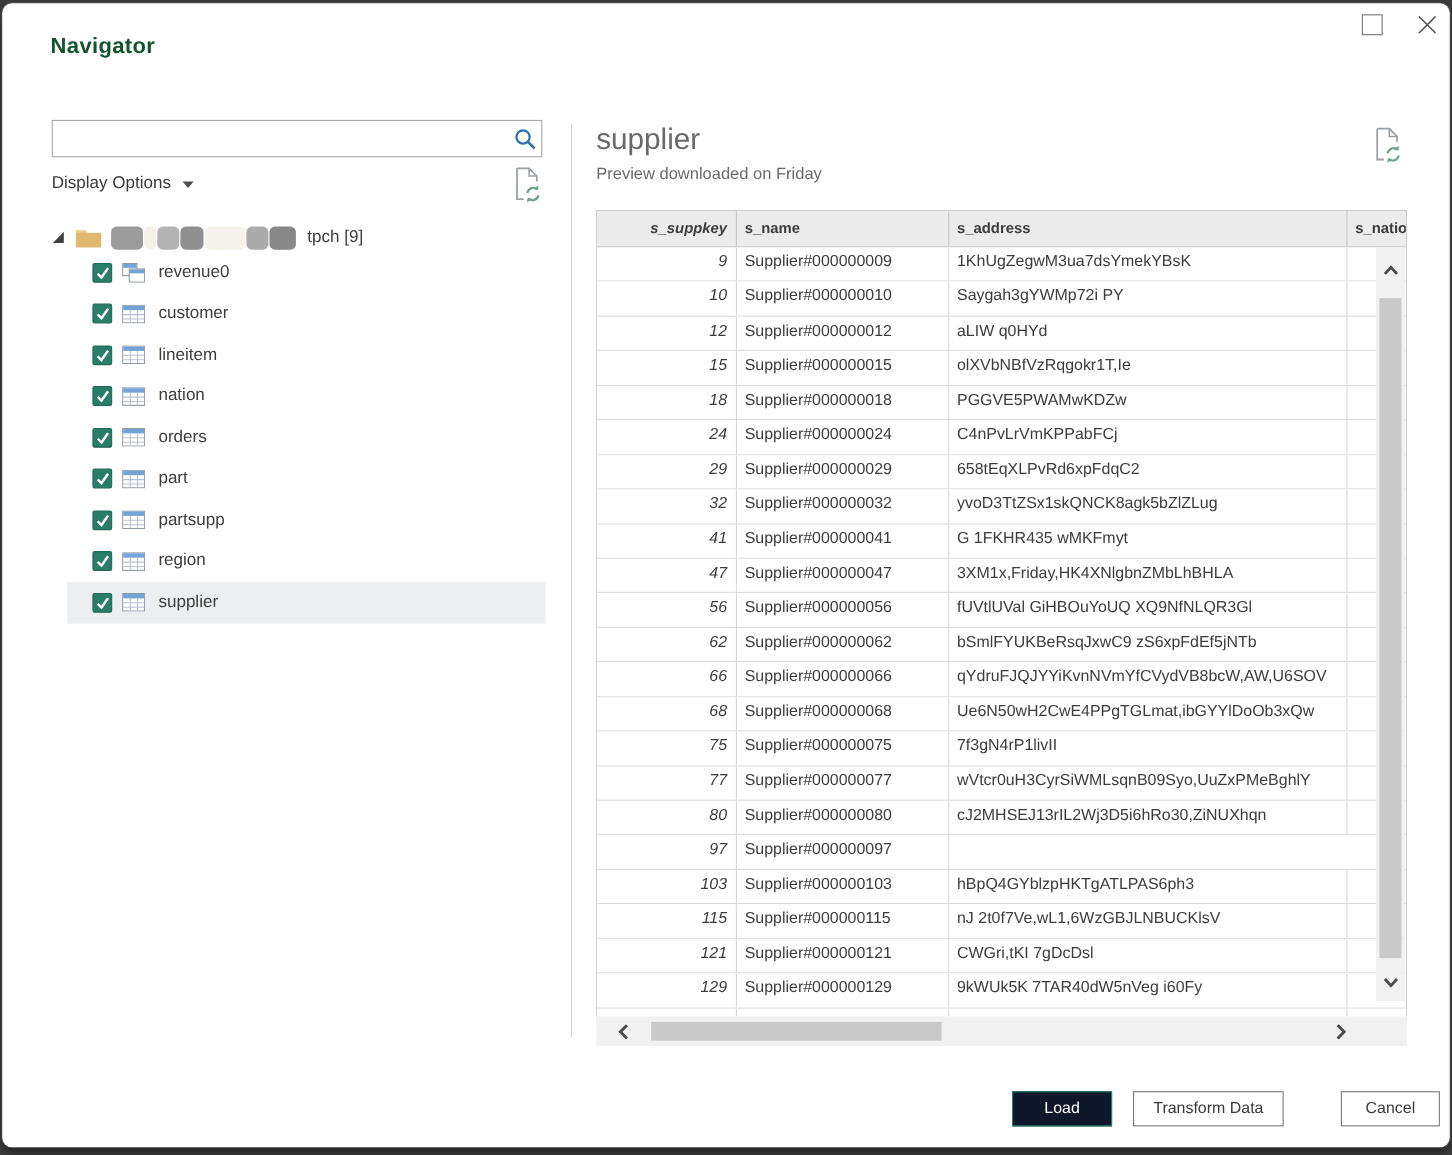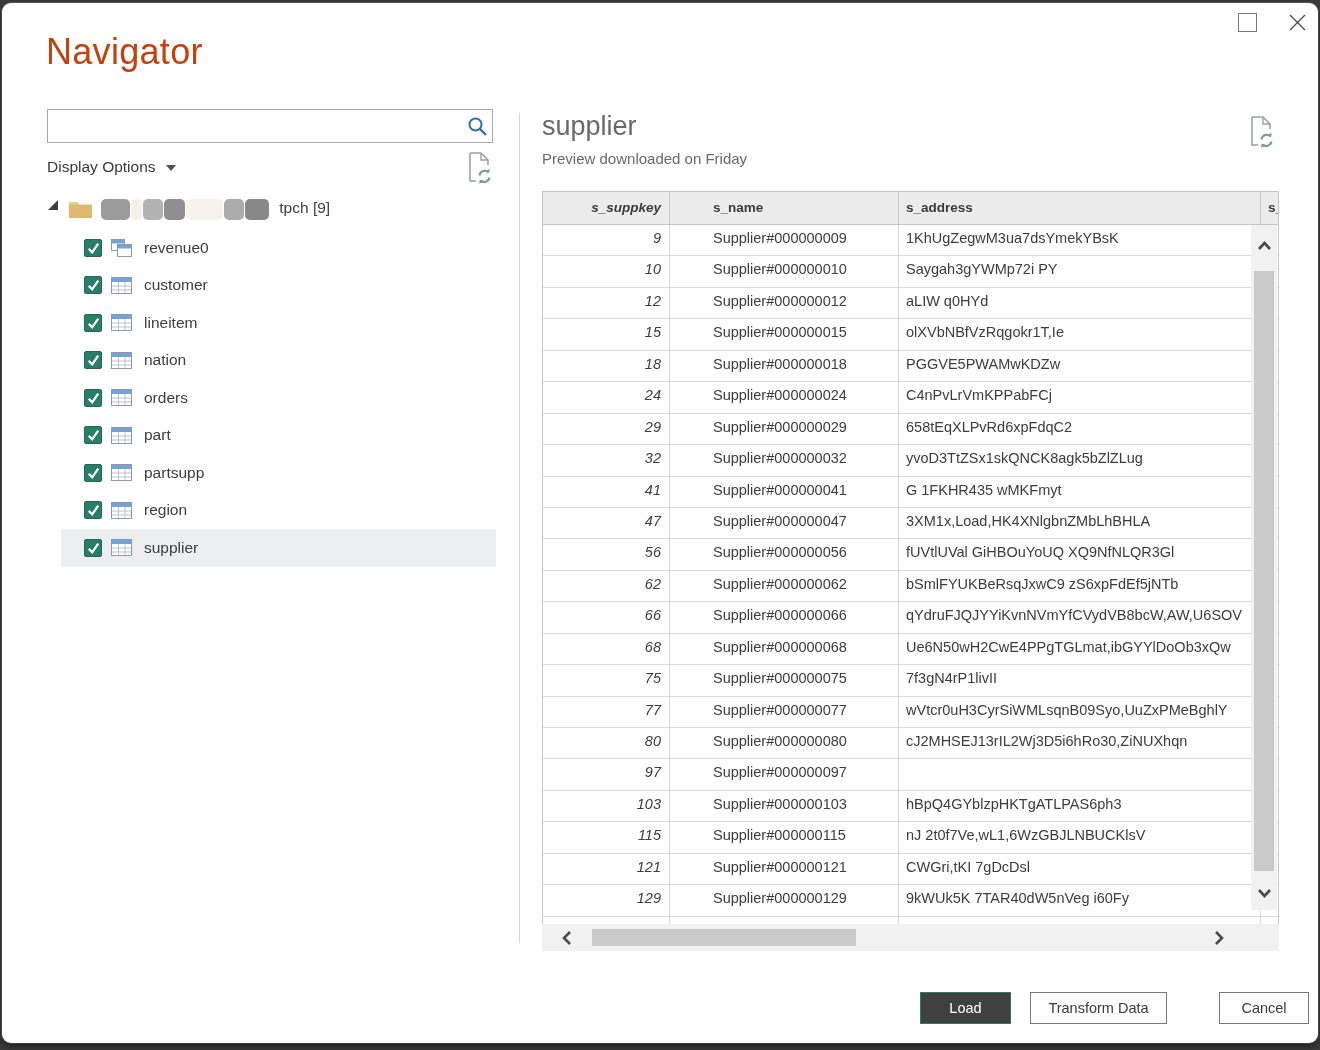--- a/index.html
+++ b/index.html
@@ -7,36 +7,36 @@
   body { background:#3c3c3c; font-family:"Liberation Sans", sans-serif; }
 
   .dialog {
     position:absolute; left:2px; top:3px; right:2px; bottom:7px;
     background:#fff; border-radius:9px;
     box-shadow:0 3px 8px rgba(0,0,0,.55), 0 0 0 1px rgba(120,120,120,.6);
     overflow:hidden;
   }
 
   
-  .dlg-title { position:absolute; left:44px; top:28px; font-size:36px; font-weight:400; color:#c2410c; letter-spacing:.3px; }
+  .dlg-title { position:absolute; left:44px; top:28px; font-size:20px; font-weight:700; color:#14532d; letter-spacing:.3px; }
   .win-max { position:absolute; left:1236px; top:10px; width:19px; height:19px; border:1px solid #767676; background:#fff; cursor:pointer; }
   .win-close { position:absolute; left:1282px; top:6px; width:26px; height:26px; display:flex; align-items:center; justify-content:center; cursor:pointer; }
 
   
   .search-box { position:absolute; left:45px; top:106px; width:446px; height:34px; border:1px solid #a9a9a9; background:#fff; display:flex; align-items:center; }
   .search-input { flex:1; border:none; outline:none; height:100%; padding:0 8px; font-size:15px; font-family:"Liberation Sans",sans-serif; color:#333; background:transparent; }
   .search-icon { width:30px; display:flex; align-items:center; justify-content:center; cursor:pointer; }
 
   .display-options { position:absolute; left:45px; top:155px; font-size:15.5px; color:#3a3a3a; display:flex; align-items:center; gap:10px; cursor:pointer; }
   .caret-down { width:0; height:0; border-left:5px solid transparent; border-right:5px solid transparent; border-top:6px solid #4f4f4f; margin-top:2px; }
 
   .refresh-left { position:absolute; left:464px; top:148px; cursor:pointer; }
   .refresh-right { position:absolute; left:1246px; top:112px; cursor:pointer; }
 
-  .tree-root { position:absolute; left:45px; top:196px; height:34px; display:flex; align-items:flex-start; }
+  .tree-root { position:absolute; left:45px; top:196px; height:34px; display:flex; align-items:center; }
   .expander { width:12px; height:12px; margin-right:9px; cursor:pointer; }
   .folder-icon { margin-right:8px; }
   .redact { display:flex; align-items:center; gap:1px; margin-right:6px; }
   .redact span { height:21px; border-radius:5px; display:inline-block; }
   .root-label { font-size:15.5px; color:#3d3d3d; white-space:pre; }
 
   .tree-items { position:absolute; left:59px; top:226px; width:435px; }
   .tree-item { height:37.5px; display:flex; align-items:center; cursor:pointer; }
   .tree-item.selected { background:#eceef0; }
   .checkbox { width:18px; height:18px; margin-left:23px; background:#2a7d68; border:1px solid #236957; border-radius:2px; display:flex; align-items:center; justify-content:center; flex:none; cursor:pointer; }
@@ -51,39 +51,39 @@
 
   .table-wrap { position:absolute; left:540px; top:188px; width:737px; }
   .grid-outline { border:1px solid #c6c6c6; border-bottom:none; }
   .thead { display:flex; height:33px; background:#ececec; border-bottom:1px solid #c6c6c6; }
   .th { font-size:13.5px; font-weight:700; color:#3c3c3c; padding:8px 0 16px 7px; border-right:1px solid #c6c6c6; overflow:hidden; white-space:nowrap; }
   .th:last-child { border-right:none; }
   .trow { display:flex; height:31.45px; border-bottom:1px solid #d9d9d9; background:#fff; }
   .cell { font-size:14.5px; color:#3c3c3c; padding-top:5px; border-right:1px solid #d9d9d9; overflow:hidden; white-space:nowrap; }
   .cell:last-child { border-right:none; }
   .c0 { width:127px; font-style:italic; text-align:right; padding-right:8px; flex:none; }
-  .c1 { width:193px; padding-left:7px; flex:none;margin-left:36px; }
+  .c1 { width:193px; padding-left:7px; flex:none; }
   .c2 { width:362px; padding-left:7px; flex:none; }
   .c3 { flex:1; padding-left:7px; }
   .trow.partial { height:7px; border-bottom:none; }
 
   
   .vscroll { position:absolute; left:709px; top:34px; width:26px; height:685px; background:#f1f1f1; }
   .vscroll .chev-up { position:absolute; top:16px; left:6px; cursor:pointer; }
   .vscroll .thumb-v { position:absolute; top:46px; left:3px; width:20px; height:600px; background:#c9c9c9; cursor:grab; }
   .vscroll .chev-down { position:absolute; bottom:12px; left:6px; cursor:pointer; }
 
   .hscroll { position:relative; margin-top:0; width:737px; height:27px; background:#f1f1f1; }
   .hscroll .chev-left { position:absolute; left:20px; top:6px; cursor:pointer; }
   .hscroll .thumb-h { position:absolute; left:50px; top:5px; width:264px; height:17px; background:#c9c9c9; cursor:grab; }
   .hscroll .chev-right { position:absolute; left:672px; top:6px; cursor:pointer; }
 
   
   .btn { position:absolute; top:989px; height:32px; font-size:14.5px; font-family:"Liberation Sans",sans-serif; cursor:pointer; display:flex; align-items:center; justify-content:center; }
-  .btn-load { left:918px; width:91px; background:#404040; color:#fff; border:1px solid #2a7d68; }
+  .btn-load { left:918px; width:91px; background:#0f172a; color:#fff; border:1px solid #2a7d68; }
   .btn-transform { left:1028px; width:137px; background:#fff; color:#3a3a3a; border:1px solid #7a7a7a; }
   .btn-cancel { left:1217px; width:90px; background:#fff; color:#3a3a3a; border:1px solid #7a7a7a; }
 </style>
 </head>
 <body>
 
 <div class="dialog">
 
   <div class="dlg-title">Navigator</div>
   <div class="win-max"></div>
@@ -377,21 +377,21 @@
   <div class="trow">
     <div class="cell c0">41</div>
     <div class="cell c1">Supplier#000000041</div>
     <div class="cell c2">G 1FKHR435 wMKFmyt</div>
     <div class="cell c3"></div>
   </div>
 
   <div class="trow">
     <div class="cell c0">47</div>
     <div class="cell c1">Supplier#000000047</div>
-    <div class="cell c2">3XM1x,Load,HK4XNlgbnZMbLhBHLA</div>
+    <div class="cell c2">3XM1x,Friday,HK4XNlgbnZMbLhBHLA</div>
     <div class="cell c3"></div>
   </div>
 
   <div class="trow">
     <div class="cell c0">56</div>
     <div class="cell c1">Supplier#000000056</div>
     <div class="cell c2">fUVtlUVal GiHBOuYoUQ XQ9NfNLQR3Gl</div>
     <div class="cell c3"></div>
   </div>
 

